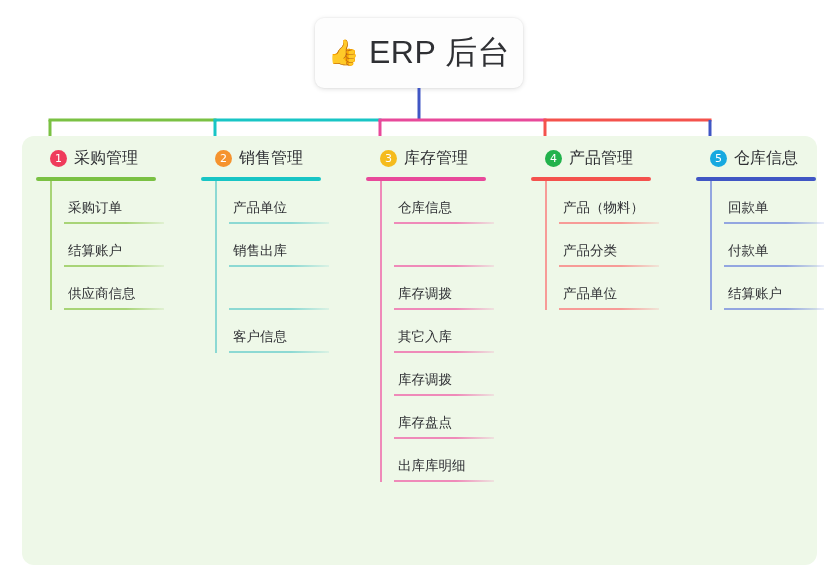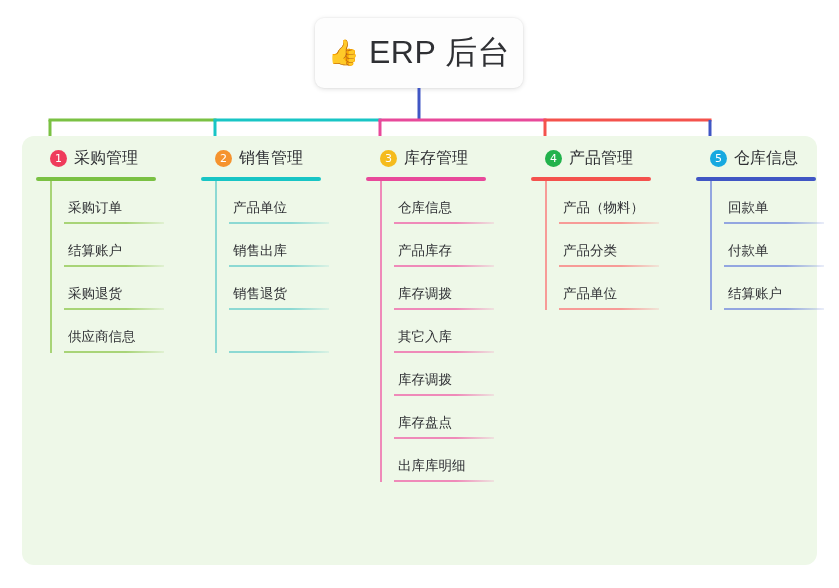--- a/index.html
+++ b/index.html
@@ -173,24 +173,20 @@
         <div class="spine" style="background: rgb(168, 212, 119);"></div>
         <div class="item">
           <div class="item-label">采购订单</div>
           <div class="item-rule" style="background: linear-gradient(to right, rgb(168, 212, 119) 0%, rgb(168, 212, 119) 62%, rgba(168, 212, 119, 0.2) 100%);"></div>
         </div>
         <div class="item">
           <div class="item-label">结算账户</div>
           <div class="item-rule" style="background: linear-gradient(to right, rgb(168, 212, 119) 0%, rgb(168, 212, 119) 62%, rgba(168, 212, 119, 0.2) 100%);"></div>
         </div>
         <div class="item">
-          <div class="item-label">采购退货</div>
-          <div class="item-rule" style="background: linear-gradient(to right, rgb(168, 212, 119) 0%, rgb(168, 212, 119) 62%, rgba(168, 212, 119, 0.2) 100%);"></div>
-        </div>
-        <div class="item">
           <div class="item-label">供应商信息</div>
           <div class="item-rule" style="background: linear-gradient(to right, rgb(168, 212, 119) 0%, rgb(168, 212, 119) 62%, rgba(168, 212, 119, 0.2) 100%);"></div>
         </div>
       </div>
     </div>
     <div class="column" style="left: 201px;">
       <div class="col-head">
         <span class="badge" style="background: rgb(245, 147, 46);">2</span>
         <span class="col-title">销售管理</span>
       </div>
@@ -199,42 +195,41 @@
         <div class="spine" style="background: rgb(140, 217, 211);"></div>
         <div class="item">
           <div class="item-label">产品单位</div>
           <div class="item-rule" style="background: linear-gradient(to right, rgb(140, 217, 211) 0%, rgb(140, 217, 211) 62%, rgba(140, 217, 211, 0.2) 100%);"></div>
         </div>
         <div class="item">
           <div class="item-label">销售出库</div>
           <div class="item-rule" style="background: linear-gradient(to right, rgb(140, 217, 211) 0%, rgb(140, 217, 211) 62%, rgba(140, 217, 211, 0.2) 100%);"></div>
         </div>
         <div class="item">
-          <div class="item-label">销售退货</div>
-          <div class="item-rule" style="background: linear-gradient(to right, rgb(140, 217, 211) 0%, rgb(140, 217, 211) 62%, rgba(140, 217, 211, 0.2) 100%);"></div>
-        </div>
-        <div class="item">
+          <div class="item-rule" style="background: linear-gradient(to right, rgb(140, 217, 211) 0%, rgb(140, 217, 211) 62%, rgba(140, 217, 211, 0.2) 100%);"></div>
+        </div>
+        <div class="item">
+          <div class="item-label">客户信息</div>
           <div class="item-rule" style="background: linear-gradient(to right, rgb(140, 217, 211) 0%, rgb(140, 217, 211) 62%, rgba(140, 217, 211, 0.2) 100%);"></div>
         </div>
       </div>
     </div>
     <div class="column" style="left: 366px;">
       <div class="col-head">
         <span class="badge" style="background: rgb(245, 187, 29);">3</span>
         <span class="col-title">库存管理</span>
       </div>
       <div class="head-rule" style="background: rgb(232, 73, 154);"></div>
       <div class="items">
         <div class="spine" style="background: rgb(239, 138, 185);"></div>
         <div class="item">
           <div class="item-label">仓库信息</div>
           <div class="item-rule" style="background: linear-gradient(to right, rgb(239, 138, 185) 0%, rgb(239, 138, 185) 62%, rgba(239, 138, 185, 0.2) 100%);"></div>
         </div>
         <div class="item">
-          <div class="item-label">产品库存</div>
           <div class="item-rule" style="background: linear-gradient(to right, rgb(239, 138, 185) 0%, rgb(239, 138, 185) 62%, rgba(239, 138, 185, 0.2) 100%);"></div>
         </div>
         <div class="item">
           <div class="item-label">库存调拨</div>
           <div class="item-rule" style="background: linear-gradient(to right, rgb(239, 138, 185) 0%, rgb(239, 138, 185) 62%, rgba(239, 138, 185, 0.2) 100%);"></div>
         </div>
         <div class="item">
           <div class="item-label">其它入库</div>
           <div class="item-rule" style="background: linear-gradient(to right, rgb(239, 138, 185) 0%, rgb(239, 138, 185) 62%, rgba(239, 138, 185, 0.2) 100%);"></div>
         </div>

